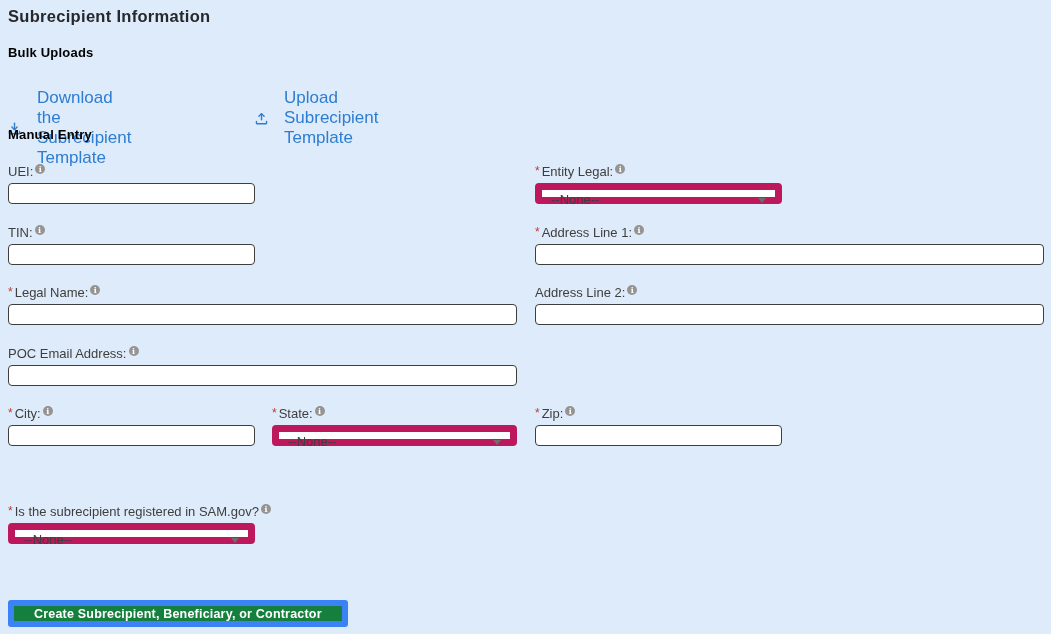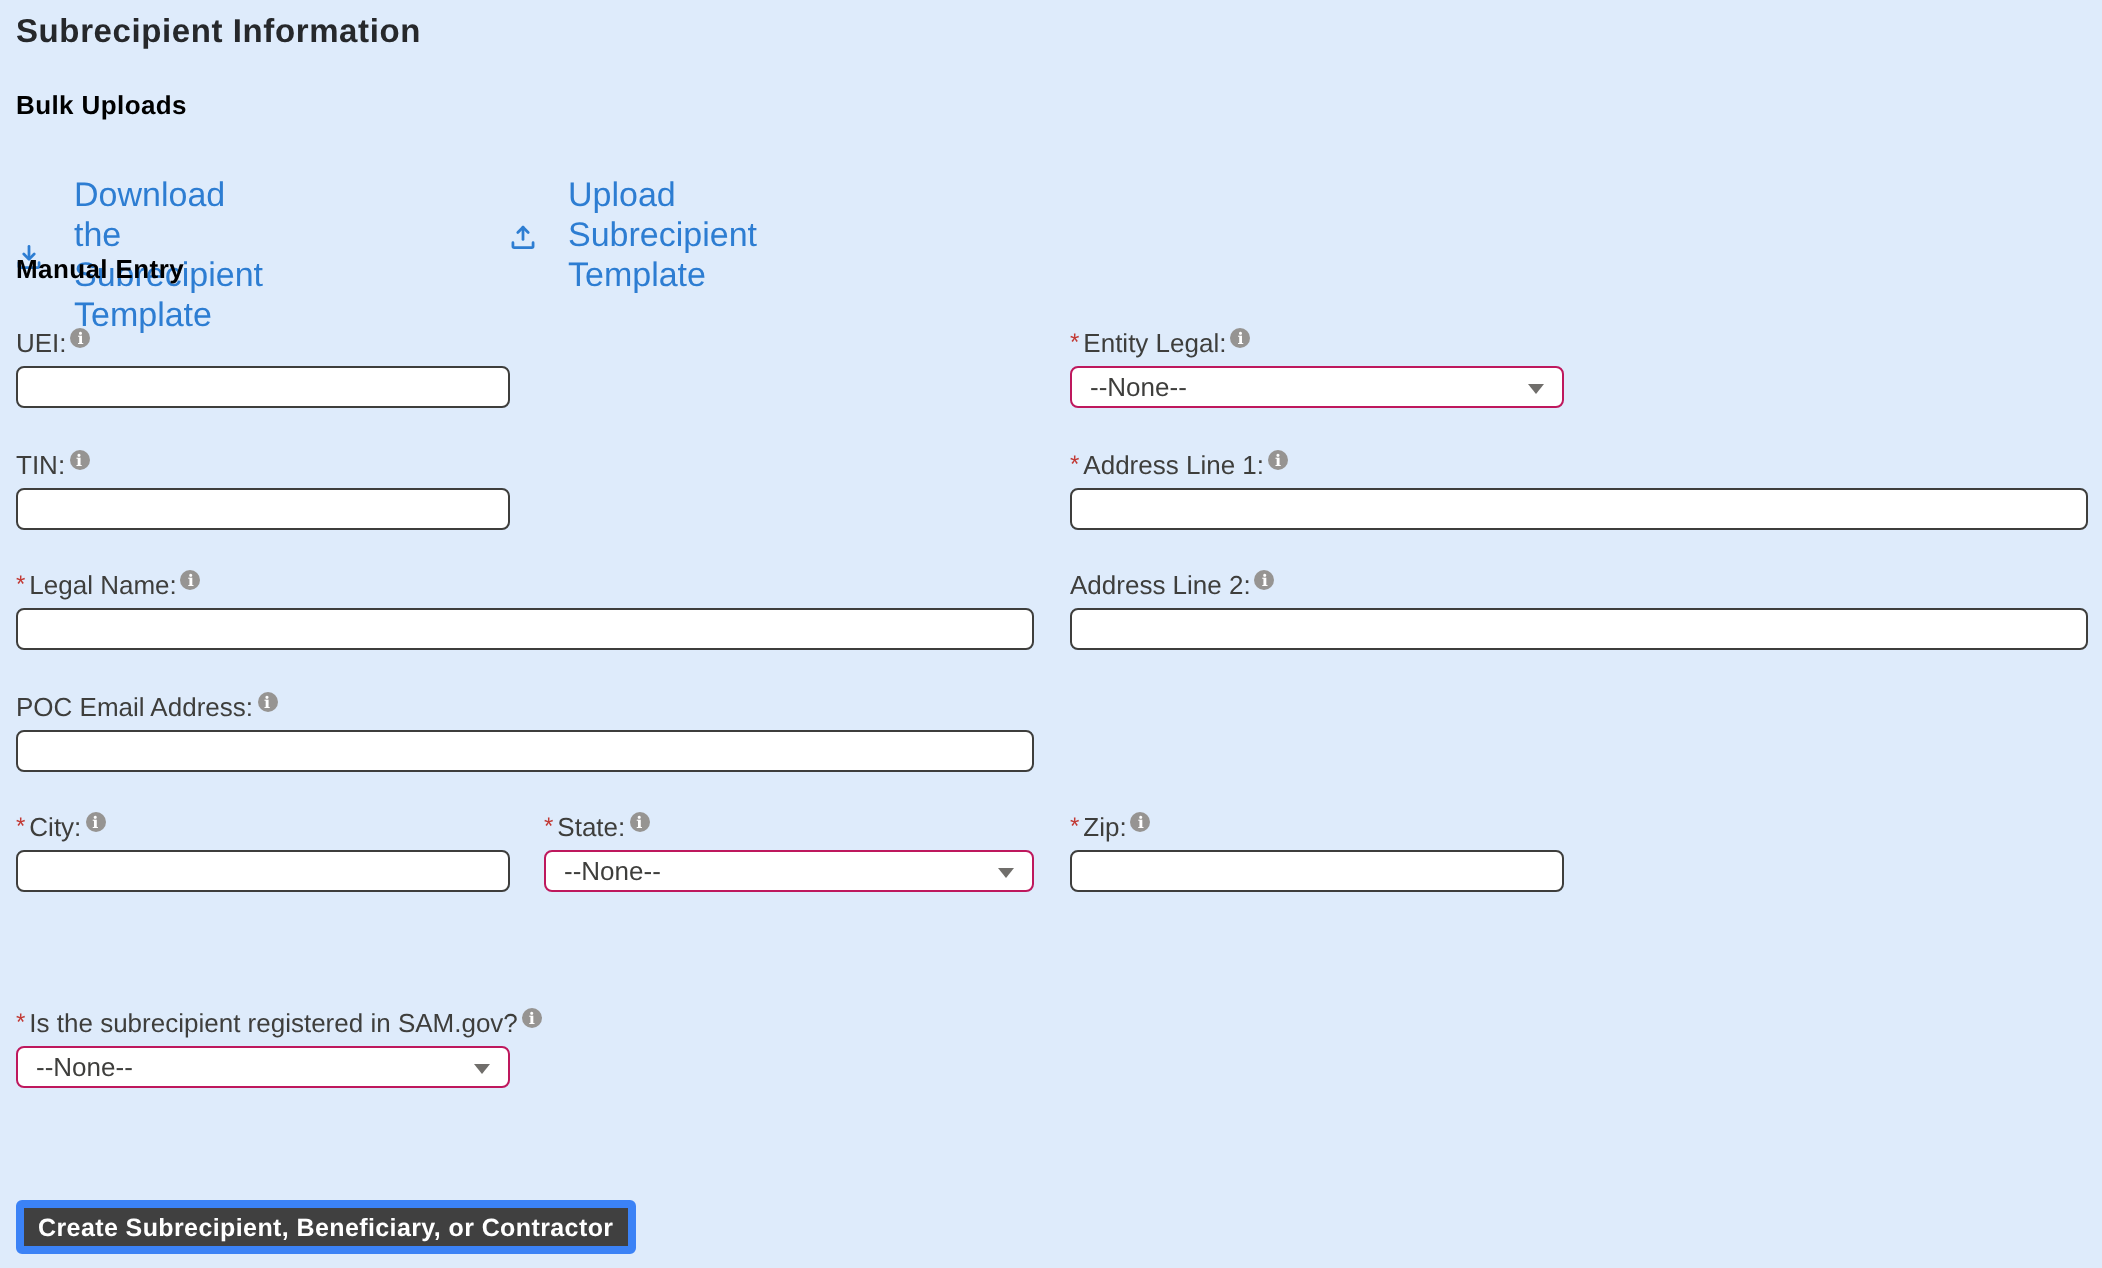--- a/index.html
+++ b/index.html
@@ -46,37 +46,37 @@
     text-align: center; font-family: "DejaVu Serif", serif;
   }
   .text-input {
     display: block; width: 100%; height: 21px; margin-top: 3px;
     background: #ffffff; border: 1px solid #3e3e3c; border-radius: 4px;
     font-family: "Liberation Sans", sans-serif; font-size: 13px; color: #3e3e3c;
     padding: 0 8px; outline: none;
   }
   .select {
     position: relative; width: 100%; height: 21px; margin-top: 3px;
-    background: #ffffff; border: 1px solid #be185d; border-radius: 4px;
+    background: #ffffff; border: 7px solid #be185d; border-radius: 4px;
     cursor: pointer;
   }
   .select-value {
     position: absolute; left: 9px; top: 0; line-height: 19px;
     font-size: 13px; color: #3e3e3c;
   }
   .caret {
     position: absolute; right: 9px; top: 8px;
     width: 0; height: 0;
     border-left: 4px solid transparent; border-right: 4px solid transparent;
     border-top: 5px solid #706e6b;
   }
   .create-btn {
     position: absolute; left: 8px; top: 600px; height: 27px;
-    background: #404040; color: #ffffff; border: 4px solid #3b82f6;
-    border-radius: 3px; padding: 0 7px;
+    background: #15803d; color: #ffffff; border: 6px solid #3b82f6;
+    border-radius: 3px; padding: 0 20px;
     font-family: "Liberation Sans", sans-serif; font-size: 12.5px; font-weight: 700;
     letter-spacing: 0.2px; cursor: pointer;
   }
 </style>
 </head>
 <body>
 
 <div class="canvas">
 
   <div class="page-title">Subrecipient Information</div>

